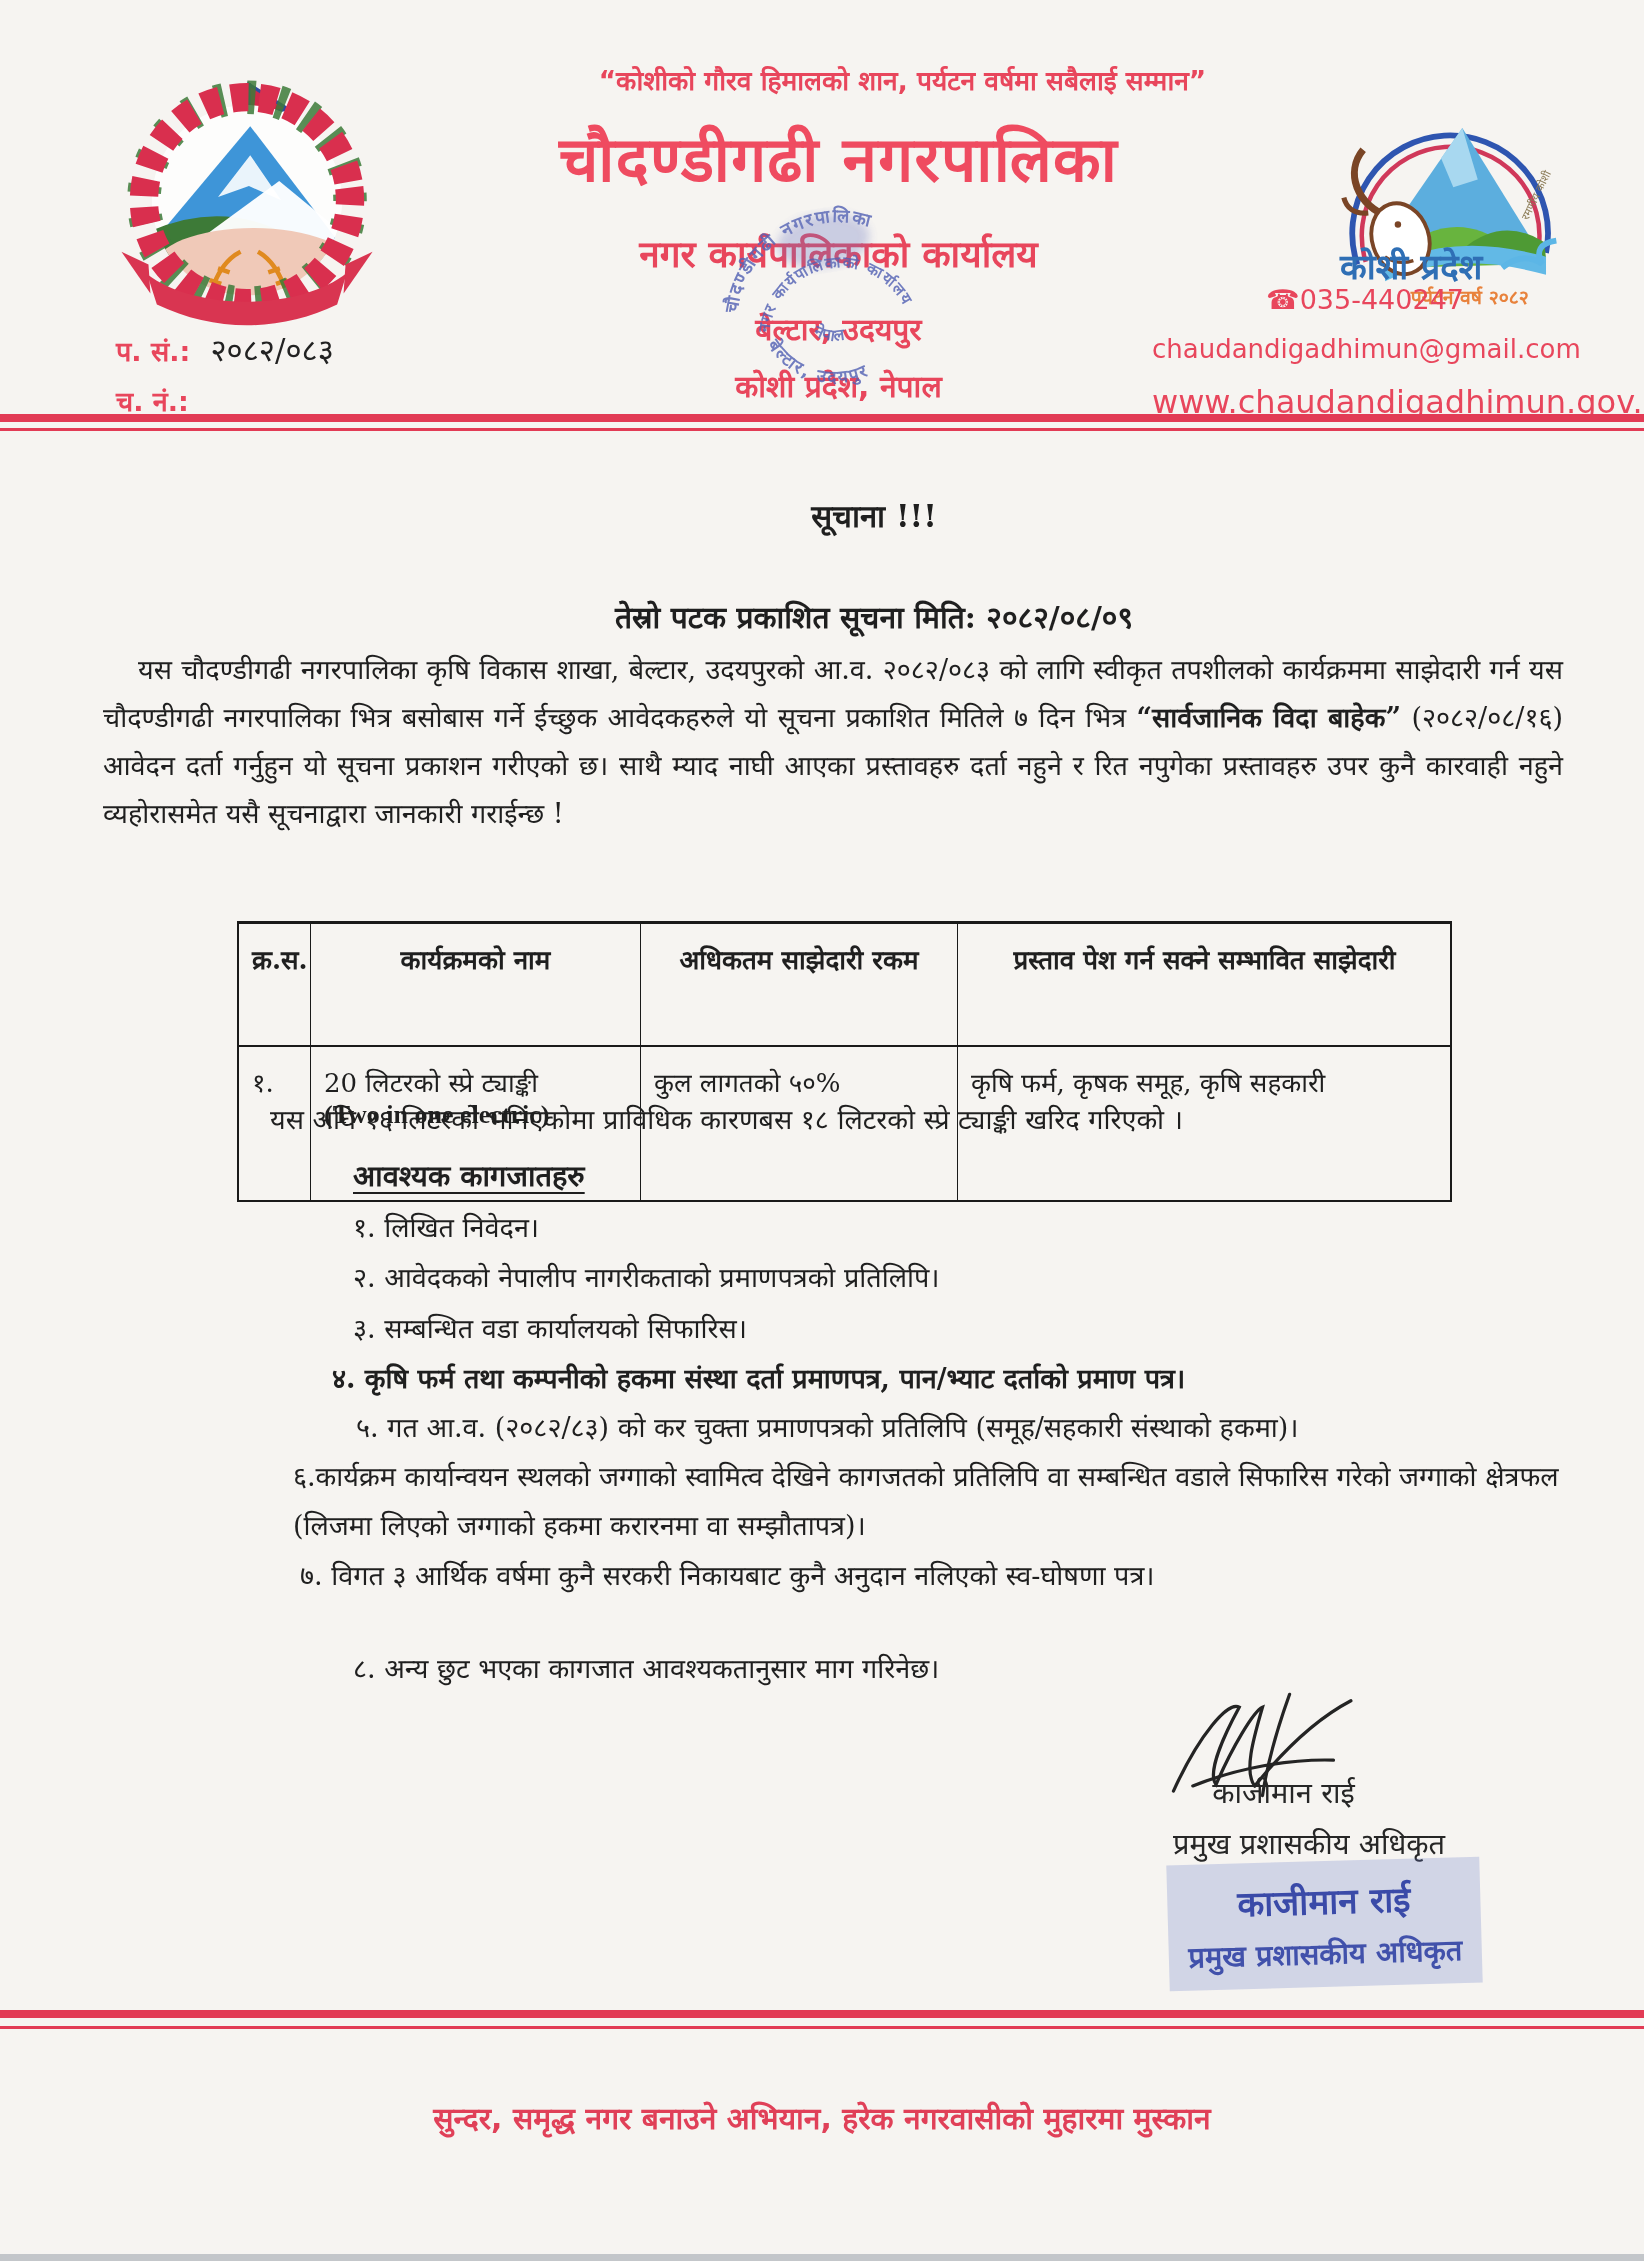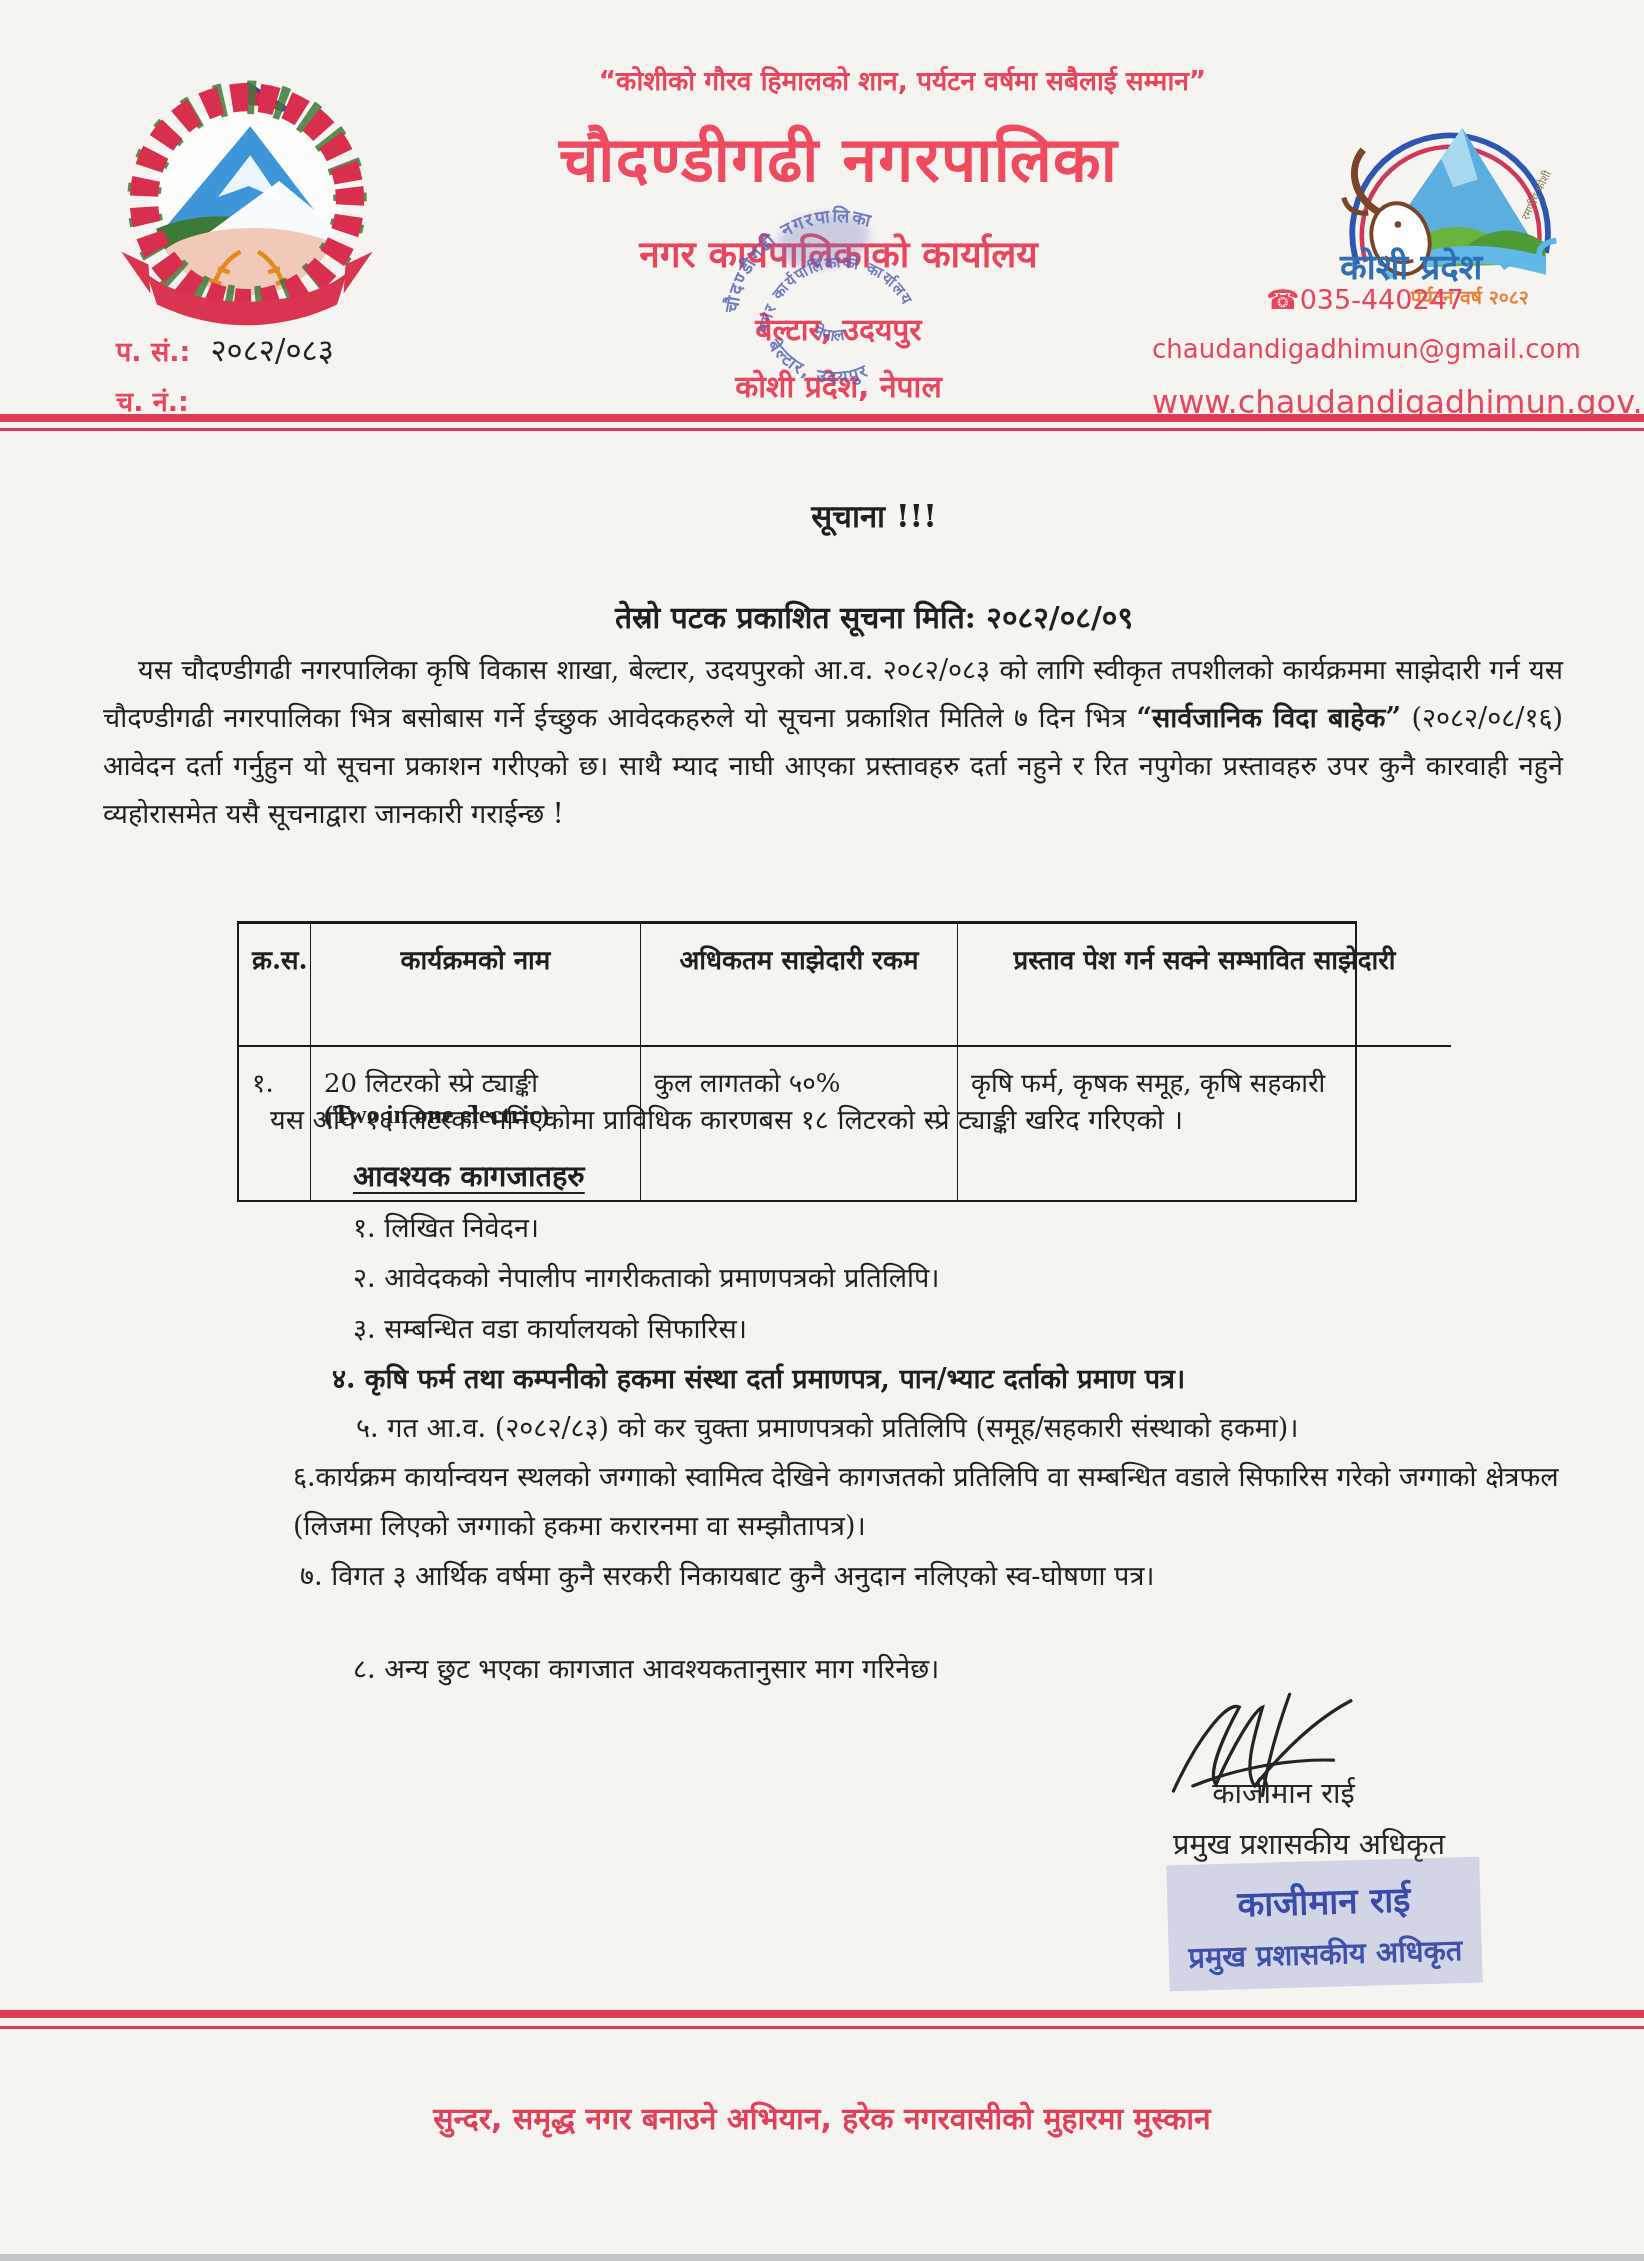--- a/index.html
+++ b/index.html
@@ -40,21 +40,21 @@
   .rule.f1{top:2010px;height:7.7px;}
   .rule.f2{top:2026px;height:2.6px;}
 
   
   .notice-heading{left:52px;top:494px;width:1644px;text-align:center;font-size:31px;font-weight:bold;color:var(--ink);}
   .date-line{left:52px;top:596px;width:1644px;text-align:center;font-size:30px;font-weight:bold;color:var(--ink);}
   .body-par{left:103px;top:646px;width:1460px;font-size:27px;line-height:48px;text-align:justify;color:var(--ink);text-indent:35px;font-family:"DejaVu Serif","Liberation Serif",serif;}
   .body-par .bq{font-weight:bold;}
 
   
-  .ntable{left:237px;top:921px;width:1120px;display:grid;
+  .ntable{left:237px;top:921px;width:1215px;display:grid;
     grid-template-columns:72px 330px 317px 493px;
     border:2.6px solid #1a1a1a;border-top-width:3.2px;color:var(--ink);
     font-family:"DejaVu Serif","Liberation Serif",serif;}
   .ntable .cell{border-right:1.9px solid #1a1a1a;padding:17px 13px;font-size:26px;}
   .ntable .cell:nth-child(4n){border-right:none;}
   .ntable .hrow{border-bottom:2.6px solid #1a1a1a;font-weight:bold;text-align:center;min-height:123px;}
   .ntable .drow{min-height:153px;}
   .prog-en{font-weight:bold;font-family:"Liberation Serif","DejaVu Serif",serif;}
 
   .note-line{left:270px;top:1100px;width:1290px;font-size:27px;color:var(--ink);font-family:"DejaVu Serif","Liberation Serif",serif;}

